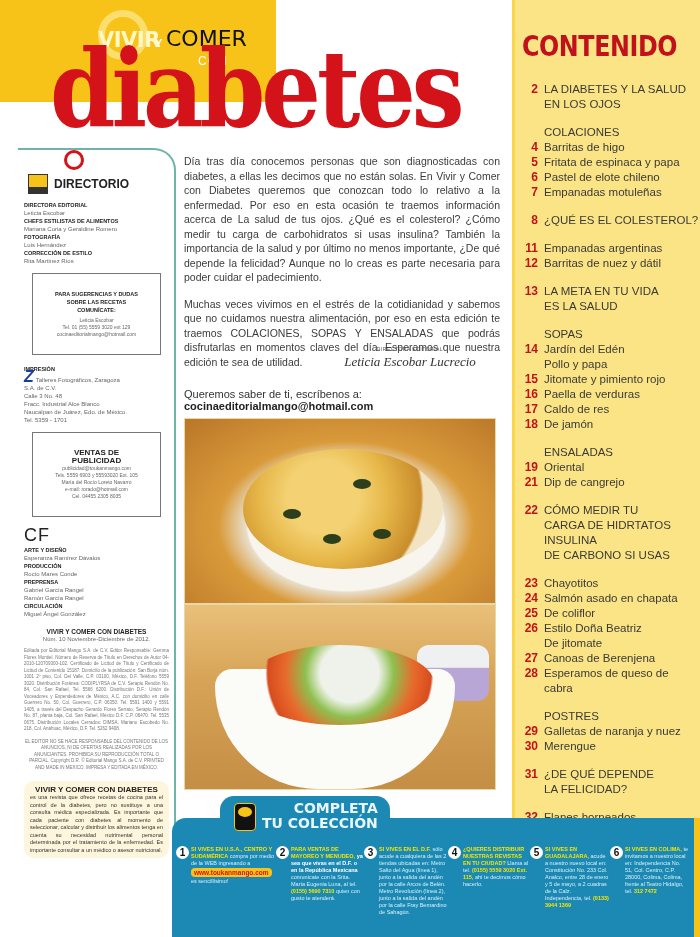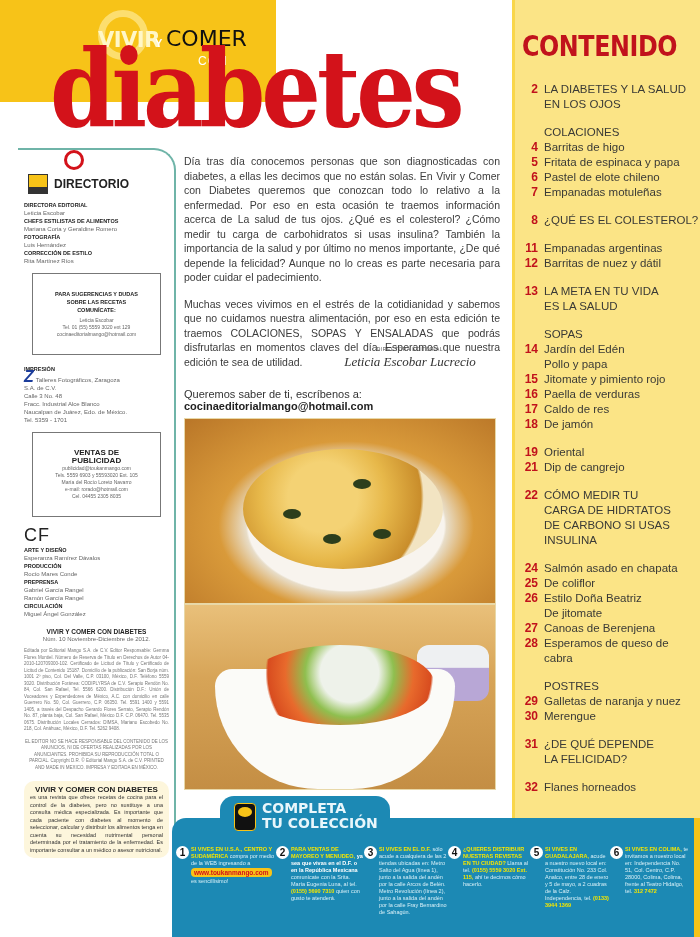--- a/index.html
+++ b/index.html
@@ -62,21 +62,21 @@
   .photo2 { top: 604px; height: 186px; background: linear-gradient(180deg, #e9c07a 0%, #d7a457 40%, #c48e44 100%); }
   .bowl { position: absolute; left: 30px; top: 64px; width: 240px; height: 120px; background: #fbfbf8; border-radius: 20px 20px 120px 120px; }
   .salad { position: absolute; left: 60px; top: 40px; width: 190px; height: 80px; border-radius: 50%; background: radial-gradient(circle at 55% 35%, #eef2ea 0 25%, #8fbf4f 38%, #e86a2c 55%, #d84c1f 70%, transparent 72%); }
   .dip { position: absolute; left: 232px; top: 40px; width: 72px; height: 56px; border-radius: 12px; background: linear-gradient(#eef0f2 0 40%, #b8a7d6 41%); }
 
   
   .banner { position: absolute; left: 172px; top: 818px; width: 528px; height: 119px; background: #1c89b4; border-top-left-radius: 14px; }
   .banner-tab { position: absolute; left: 220px; top: 796px; width: 170px; height: 40px; background: #1c89b4; border-radius: 14px 14px 0 0; }
   .bn-logo { position: absolute; left: 234px; top: 803px; width: 22px; height: 28px; background: #111; border-radius: 4px; border: 1px solid #f7c318; }
   .bn-logo::after { content: ""; position: absolute; left: 3px; top: 3px; width: 14px; height: 10px; background: #f7c318; border-radius: 50%; }
-  .bn-title { position: absolute; left: 262px; top: 801px; font-family: "DejaVu Sans", sans-serif; font-weight: bold; font-size: 14px; line-height: 15px; color: #e8f6fb; }
+  .bn-title { position: absolute; left: 262px; top: 801px; font-family: "DejaVu Sans", sans-serif; font-weight: bold; font-size: 14px; line-height: 15px; color: #e8f6fb; text-align: right; }
   .bn-right { position: absolute; right: 0; top: 818px; width: 6px; height: 119px; background: #f7c318; }
   .bn-items { position: absolute; left: 176px; top: 846px; width: 516px; display: flex; }
   .bn-item { position: relative; padding-left: 15px; font-size: 5.5px; line-height: 7px; color: #d8f0f8; }
   .bn-num { position: absolute; left: 0; top: 0; width: 13px; height: 13px; border-radius: 50%; background: #fff; color: #111; font-weight: bold; font-size: 10px; text-align: center; line-height: 13px; }
   .bn-h { color: #f4e600; font-weight: bold; text-transform: uppercase; }
   .bn-hl { color: #f4e600; font-weight: bold; }
   .bn-url { display: inline-block; background: #f7c318; color: #d3121a; font-weight: bold; font-size: 6.5px; padding: 1px 3px; border-radius: 4px; margin: 1px 0; }
   .bn-w { color: #fff; font-weight: bold; }
 </style>
 </head>
@@ -169,45 +169,53 @@
     <div class="toc-row">
       <span class="toc-num">17</span>
       <span class="toc-text">Caldo de res</span>
     </div>
     <div class="toc-row">
       <span class="toc-num">18</span>
       <span class="toc-text">De jamón</span>
     </div>
     <div style="height: 13px;"></div>
     <div class="toc-row">
+      <span class="toc-num"></span>
+      <span class="toc-text">ENSALADAS</span>
+    </div>
+    <div class="toc-row">
       <span class="toc-num">19</span>
       <span class="toc-text">Oriental</span>
     </div>
     <div class="toc-row">
       <span class="toc-num">21</span>
       <span class="toc-text">Dip de cangrejo</span>
     </div>
     <div style="height: 13px;"></div>
     <div class="toc-row">
       <span class="toc-num">22</span>
       <span class="toc-text">CÓMO MEDIR TU</span>
     </div>
     <div class="toc-row">
       <span class="toc-num"></span>
       <span class="toc-text">CARGA DE HIDRTATOS</span>
     </div>
     <div class="toc-row">
       <span class="toc-num"></span>
+      <span class="toc-text">INSULINA</span>
+    </div>
+    <div class="toc-row">
+      <span class="toc-num"></span>
       <span class="toc-text">DE CARBONO SI USAS</span>
     </div>
-    <div class="toc-row">
-      <span class="toc-num"></span>
-      <span class="toc-text">INSULINA</span>
-    </div>
-    <div style="height: 13px;"></div>
+    <div style="height: 13px;"></div>
+    <div class="toc-row">
+      <span class="toc-num">23</span>
+      <span class="toc-text">Chayotitos</span>
+    </div>
     <div class="toc-row">
       <span class="toc-num">24</span>
       <span class="toc-text">Salmón asado en chapata</span>
     </div>
     <div class="toc-row">
       <span class="toc-num">25</span>
       <span class="toc-text">De coliflor</span>
     </div>
     <div class="toc-row">
       <span class="toc-num">26</span>

